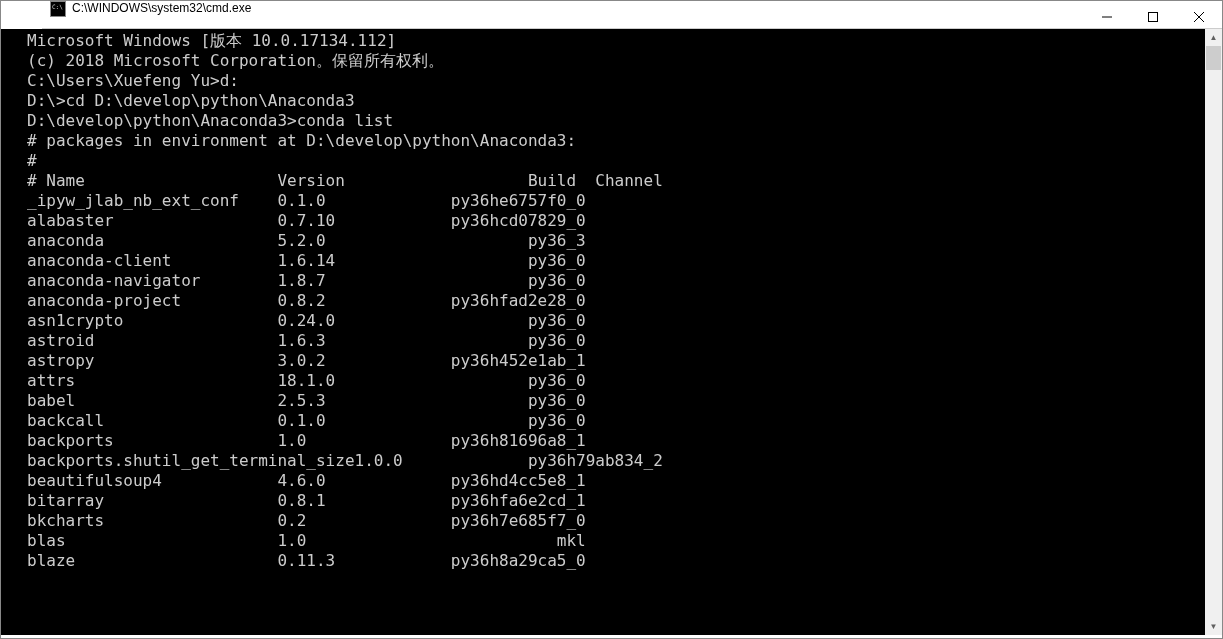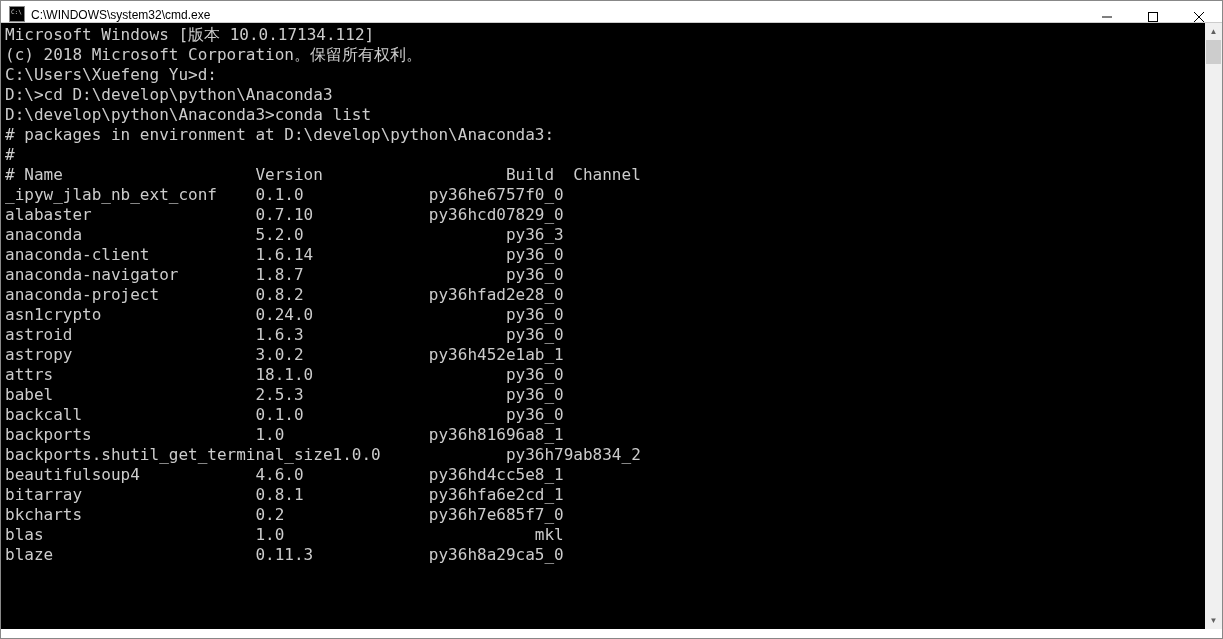--- a/index.html
+++ b/index.html
@@ -5,25 +5,26 @@
     * { margin: 0; padding: 0; box-sizing: border-box; }
     body {
       width: 1223px;
       height: 639px;
       background: #fff;
       font-family: "Segoe UI", Tahoma, sans-serif;
       overflow: hidden;
       border: 1px solid #888;
     }
     .titlebar {
-      height: 22px;
+      height: 28px;
       background: #fff;
       display: flex;
-      align-items: flex-end;
+      align-items: flex-start;
       border-bottom: 1px solid #ccc;
+      margin-left: 41px;
     }
     .titlebar .icon {
       width: 16px;
       height: 16px;
       margin-left: 8px;
       margin-right: 6px;
       background: #000;
       border: 1px solid #888;
       display: inline-block;
       position: relative;
@@ -62,20 +63,21 @@
     .terminal {
       flex: 1;
       background: #000;
       color: #ccc;
       font-family: "NSimSun", "SimSun", "Consolas", monospace;
       font-size: 16px;
       line-height: 20px;
       white-space: pre;
       padding: 2px 4px;
       overflow: hidden;
+      margin-left: 22px;
     }
     .scrollbar {
       width: 17px;
       background: #f0f0f0;
       position: relative;
     }
     .scroll-arrow {
       width: 17px;
       height: 17px;
       display: flex;

